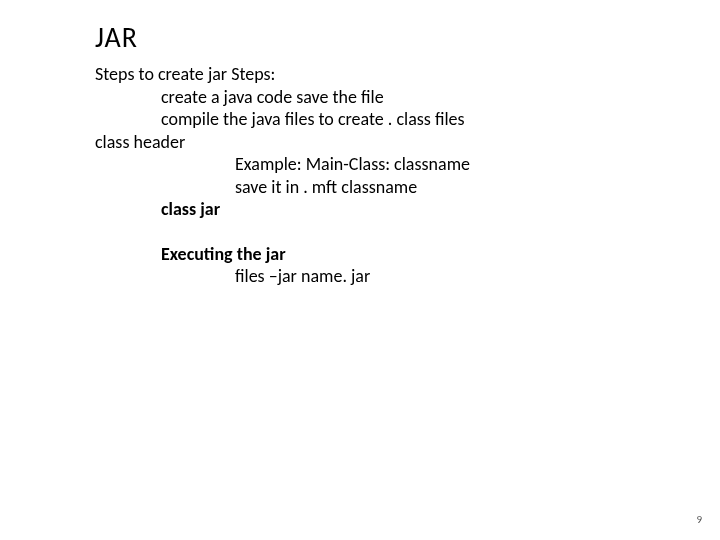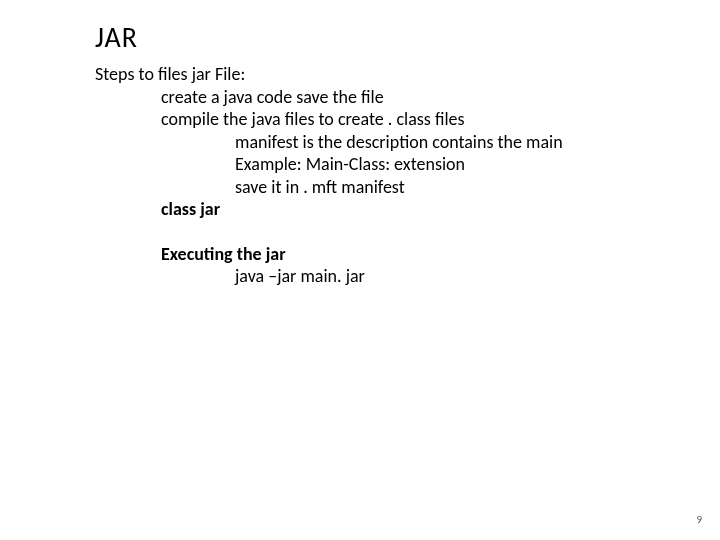--- a/index.html
+++ b/index.html
@@ -42,28 +42,28 @@
   }
 </style>
 </head>
 <body>
 
 <div class="slide">
 
   <div class="title">JAR</div>
 
   <div class="body">
-    <div class="l0">Steps to files jar File:</div>
+    <div class="l0">Steps to create jar Steps:</div>
     <div class="l1">create a java code save the file</div>
     <div class="l1">compile the java files to create . class files</div>
-    <div class="l2">manifest is the description contains the main</div>
-    <div class="l2">Example: Main-Class: extension</div>
-    <div class="l2">save it in . mft manifest</div>
+    <div class="l0">class header</div>
+    <div class="l2">Example: Main-Class: classname</div>
+    <div class="l2">save it in . mft classname</div>
     <div class="l1 bold">class jar</div>
 
     <div class="spacer"></div>
 
     <div class="l1 bold">Executing the jar</div>
-    <div class="l2">java –jar main. jar</div>
+    <div class="l2">files –jar name. jar</div>
   </div>
 
   <div class="pagenum">9</div>
 </div>
 
 </body></html>

